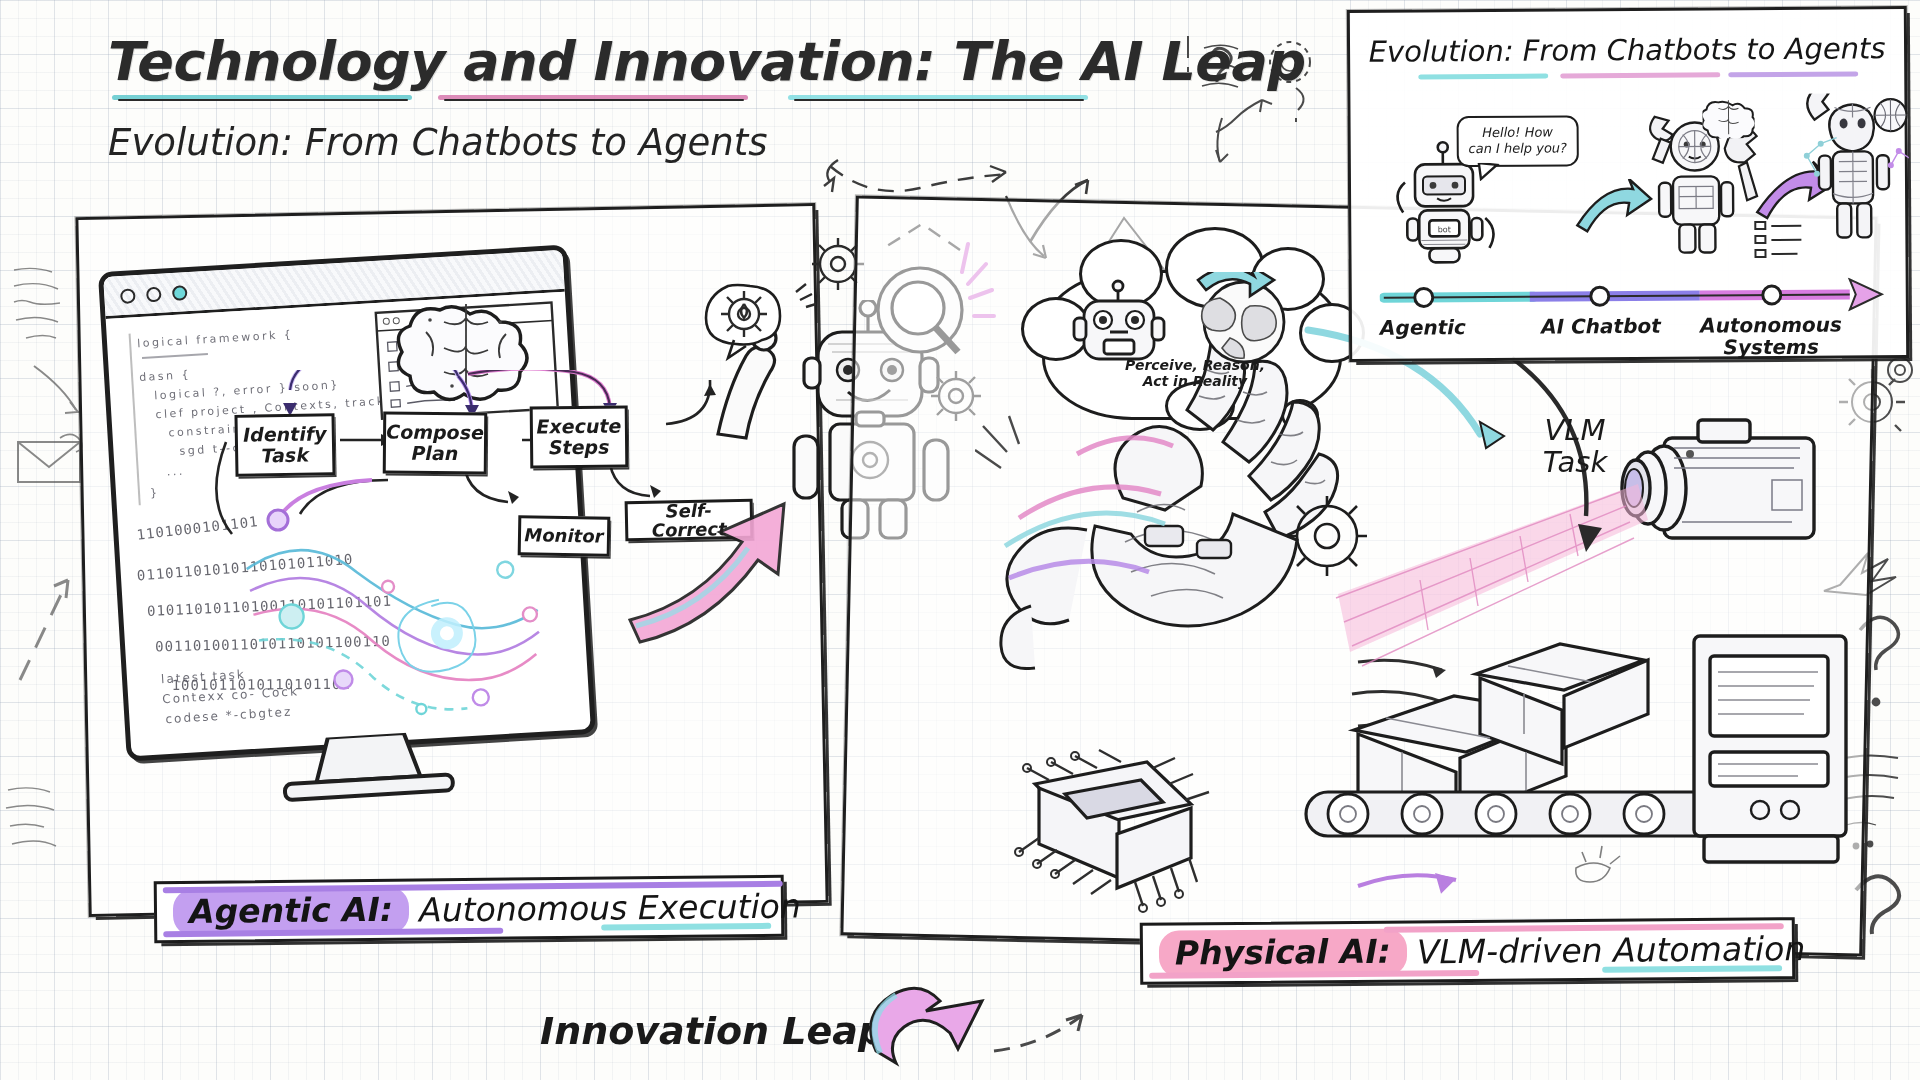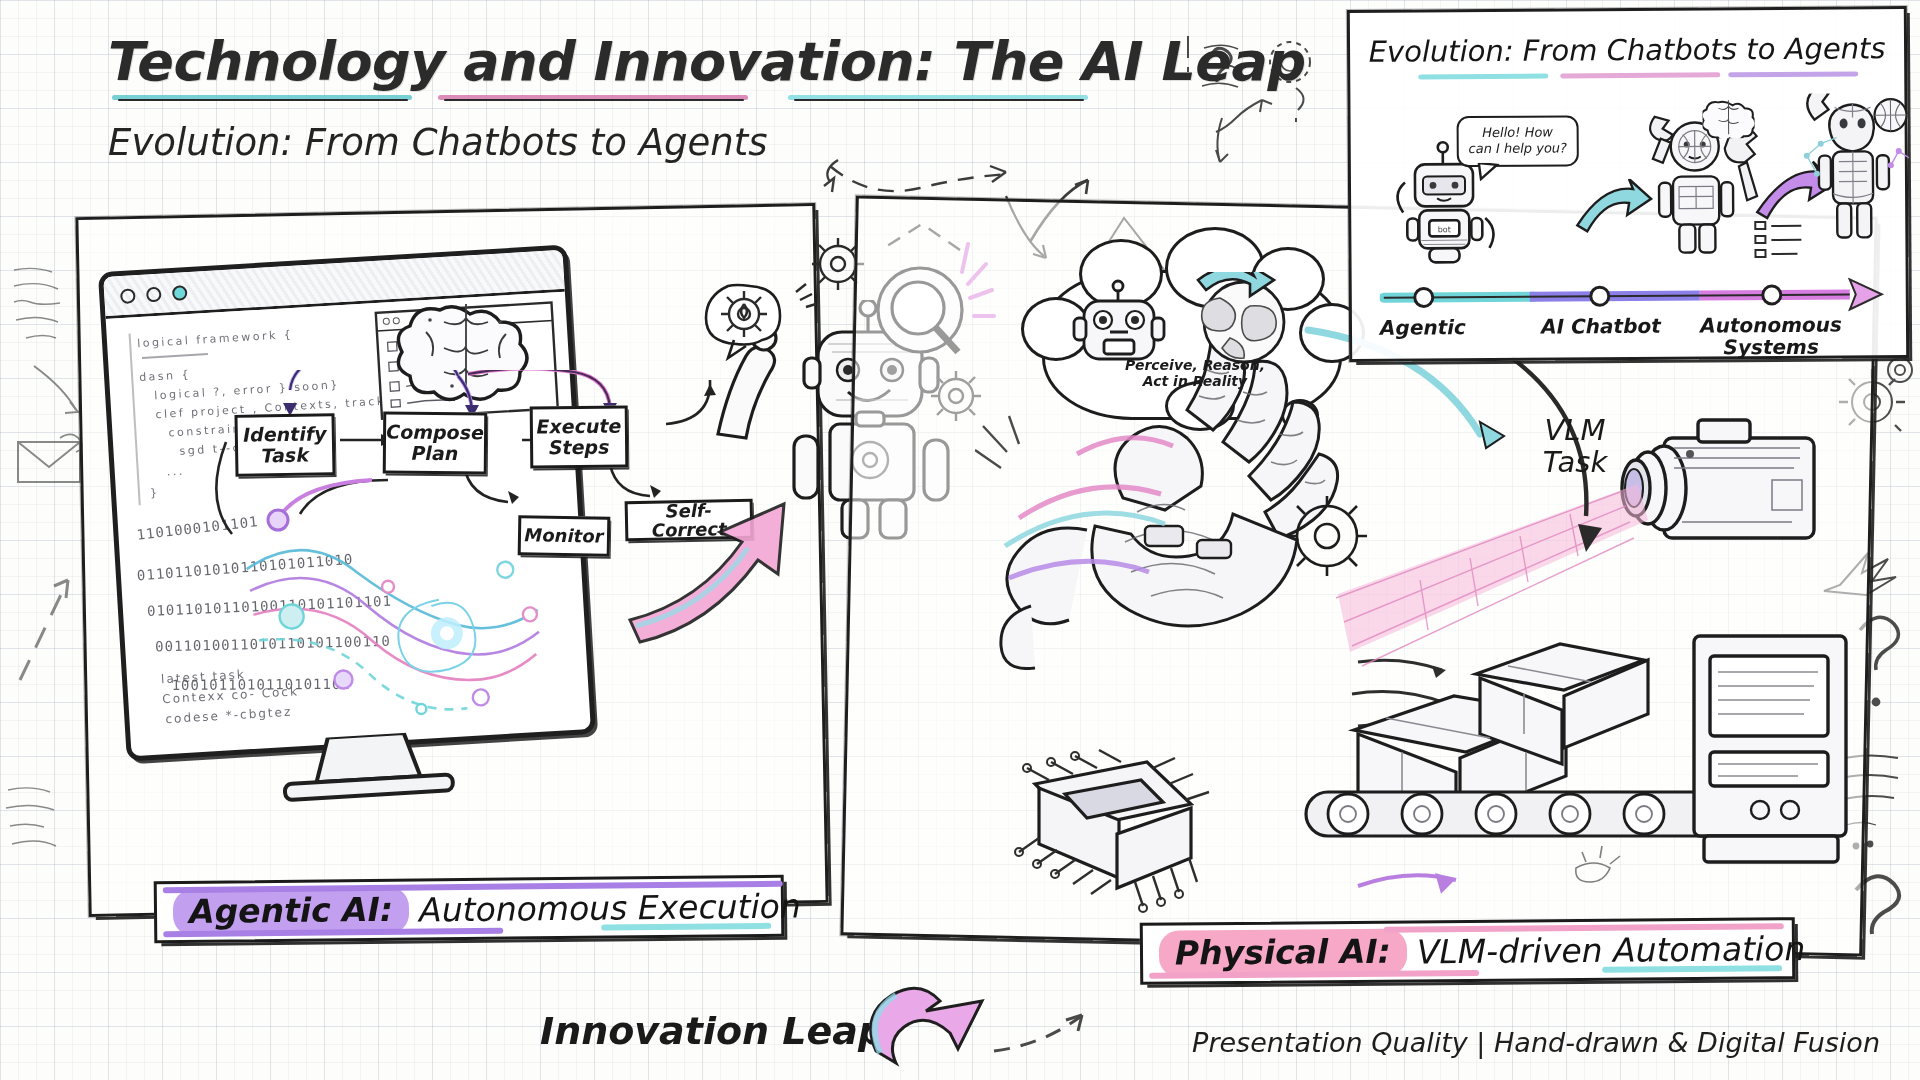--- a/index.html
+++ b/index.html
@@ -871,15 +871,14 @@
     <path d="M16 96 q-16 -36 16 -56 q28 -16 48 6 l-14 10 l56 -10 l-24 48 l-8 -16 q-24 -22 -46 -6 q-18 14 -8 36z" fill="#e9a8e8" stroke="#1f1f1f" stroke-width="3"></path>
     <path d="M20 98 q-16 -38 16 -58" fill="none" stroke="#8fdce8" stroke-width="6" opacity=".75"></path>
   </svg>
   <svg style="position:absolute;left:990px;top:995px;width:130px;height:80px" viewBox="0 0 130 80">
     <g fill="none" stroke="#4a4a4a" stroke-width="3">
       <path d="M4 56 q48 -6 86 -34" stroke-dasharray="16 11"></path>
       <path d="M92 20 l-4 16 M92 20 l-16 5"></path>
     </g>
   </svg>
 
-  <div id="footer">Presentation Quality | Hand-drawn &amp; Digital Fusion</div>
 
 </div>
 
 </body></html>

